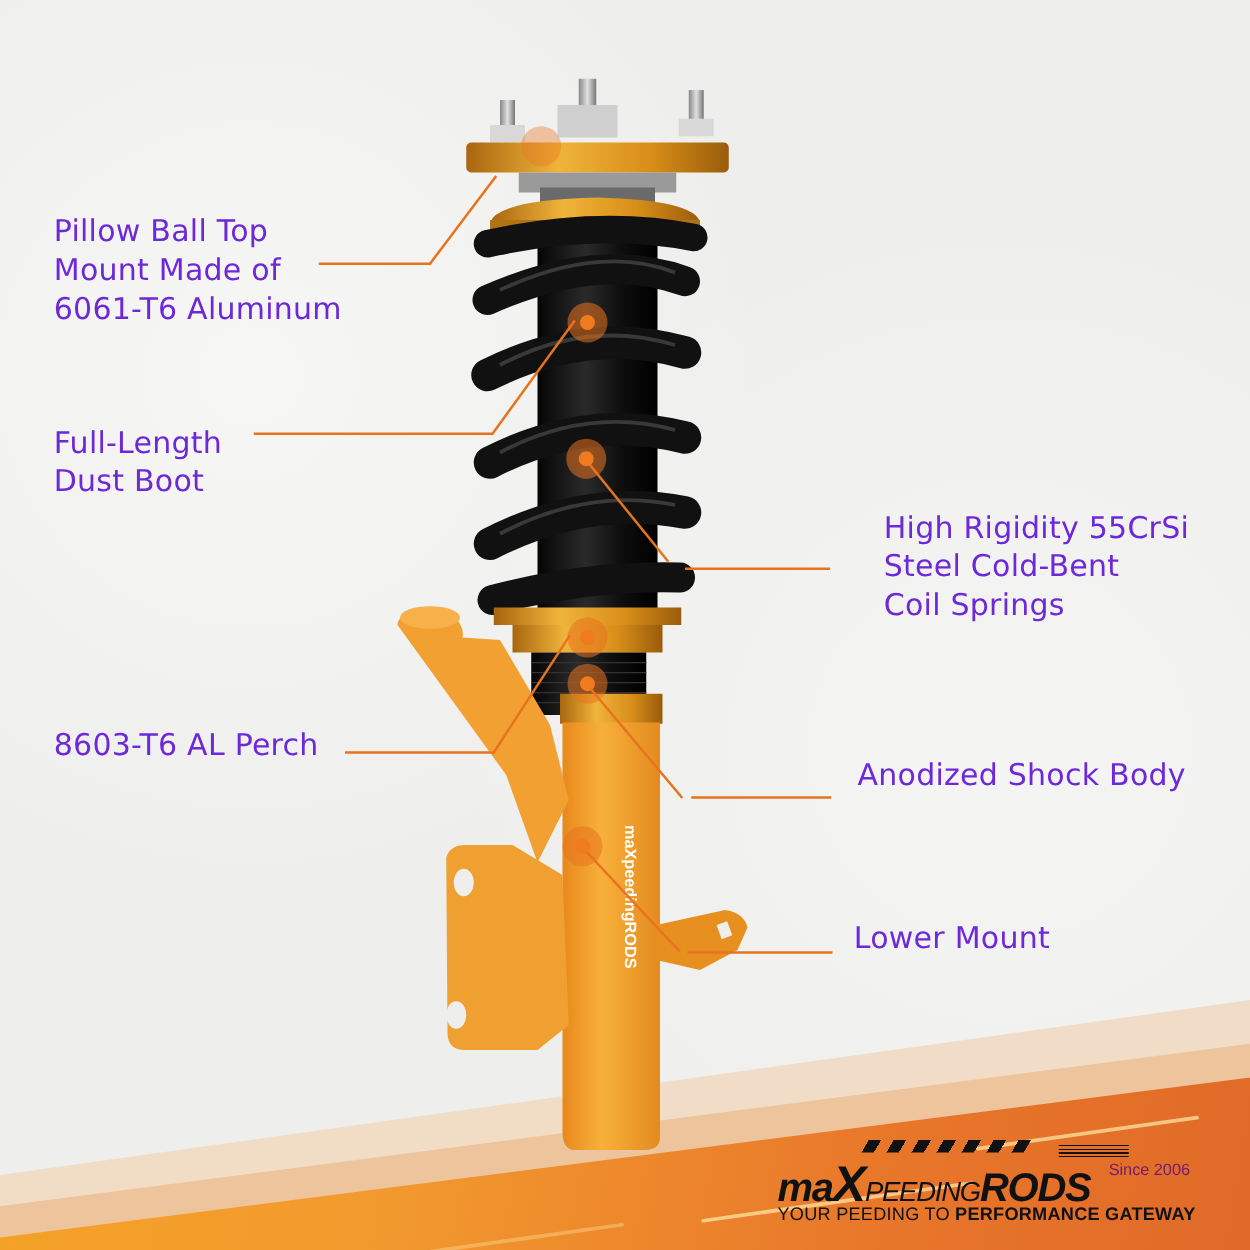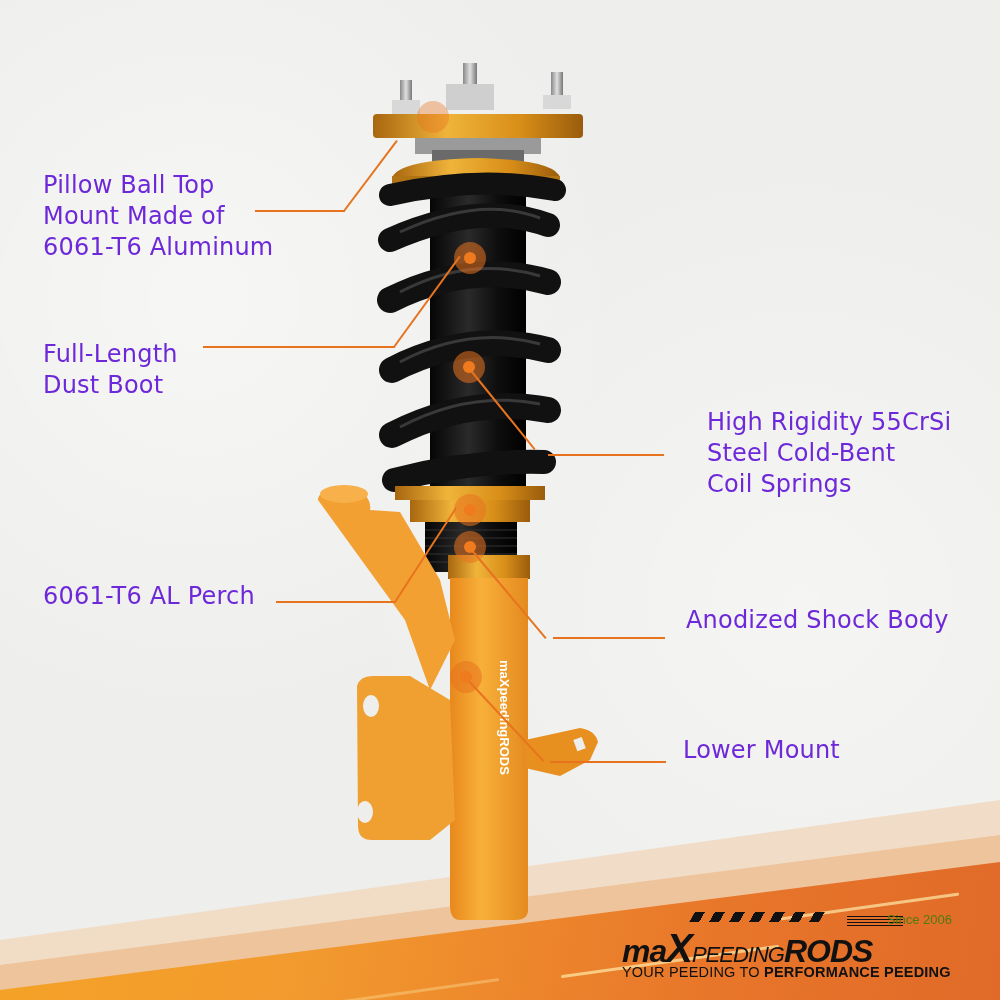--- a/index.html
+++ b/index.html
@@ -26,21 +26,21 @@
   .dot-halo { position:absolute; width:32px; height:32px; border-radius:50%; background:rgba(232,115,31,0.55); }
   .dot { position:absolute; width:12px; height:12px; border-radius:50%; background:#f07a1e; }
 
   
   .product { position:absolute; left:0; top:0; width:1000px; height:1000px; }
 
   .logo { position:absolute; left:622px; top:912px; width:330px; height:70px; }
   .logo-main { position:absolute; left:0; top:14px; font-family:"Liberation Sans", sans-serif; font-weight:bold; font-style:italic;
                font-size:32px; color:#111; letter-spacing:-1px; }
   .logo-main .x { font-size:40px; }
-  .logo-since { position:absolute; right:0; top:0; font-family:"Liberation Sans", sans-serif; font-size:13px; color:#4d7c0f; }
+  .logo-since { position:absolute; right:0; top:16px; font-family:"Liberation Sans", sans-serif; font-size:13px; color:#701a75; }
   .logo-tag { position:absolute; left:0; top:52px; font-family:"Liberation Sans", sans-serif; font-size:14.5px; color:#111; letter-spacing:0.2px; white-space:nowrap; }
   .logo-tag b { font-weight:bold; }
   .speedlines { position:absolute; left:225px; top:4px; width:56px; height:10px;
       background: repeating-linear-gradient(180deg, #111 0 1px, transparent 1px 3px); }
   .checker { position:absolute; left:70px; top:0px; width:130px; height:10px;
       background: repeating-linear-gradient(90deg, #111 0 10px, transparent 10px 20px); transform:skewX(-30deg); }
 </style>
 </head>
 <body>
 
@@ -172,21 +172,21 @@
 <div class="label" style="left:43px;top:170px;">
   <div>Pillow Ball Top</div>
   <div>Mount Made of</div>
   <div>6061-T6 Aluminum</div>
 </div>
 <div class="label" style="left:43px;top:326px;margin-top:13px;">
   <div>Full-Length</div>
   <div>Dust Boot</div>
 </div>
 <div class="label" style="left:43px;top:581px;">
-  <div>6061-T6 AL Perch</div>
+  <div>8603-T6 AL Perch</div>
 </div>
 <div class="label" style="left:683px;top:407px;margin-left:24px;">
   <div>High Rigidity 55CrSi</div>
   <div>Steel Cold-Bent</div>
   <div>Coil Springs</div>
 </div>
 <div class="label" style="left:686px;top:591px;margin-top:14px;">
   <div>Anodized Shock Body</div>
 </div>
 <div class="label" style="left:683px;top:735px;">
@@ -194,15 +194,15 @@
 </div>
 
 <div class="logo">
   <div class="checker"></div>
   <div class="speedlines"></div>
   <div class="logo-since">Since 2006</div>
   <div class="logo-main">
     <span>ma</span><span class="x">X</span><span style="font-size:22px;font-weight:normal;">PEEDING</span><span>RODS</span>
   </div>
   <div class="logo-tag">
-    <span>YOUR PEEDING TO </span><b>PERFORMANCE PEEDING</b>
+    <span>YOUR PEEDING TO </span><b>PERFORMANCE GATEWAY</b>
   </div>
 </div>
 
 </body></html>

